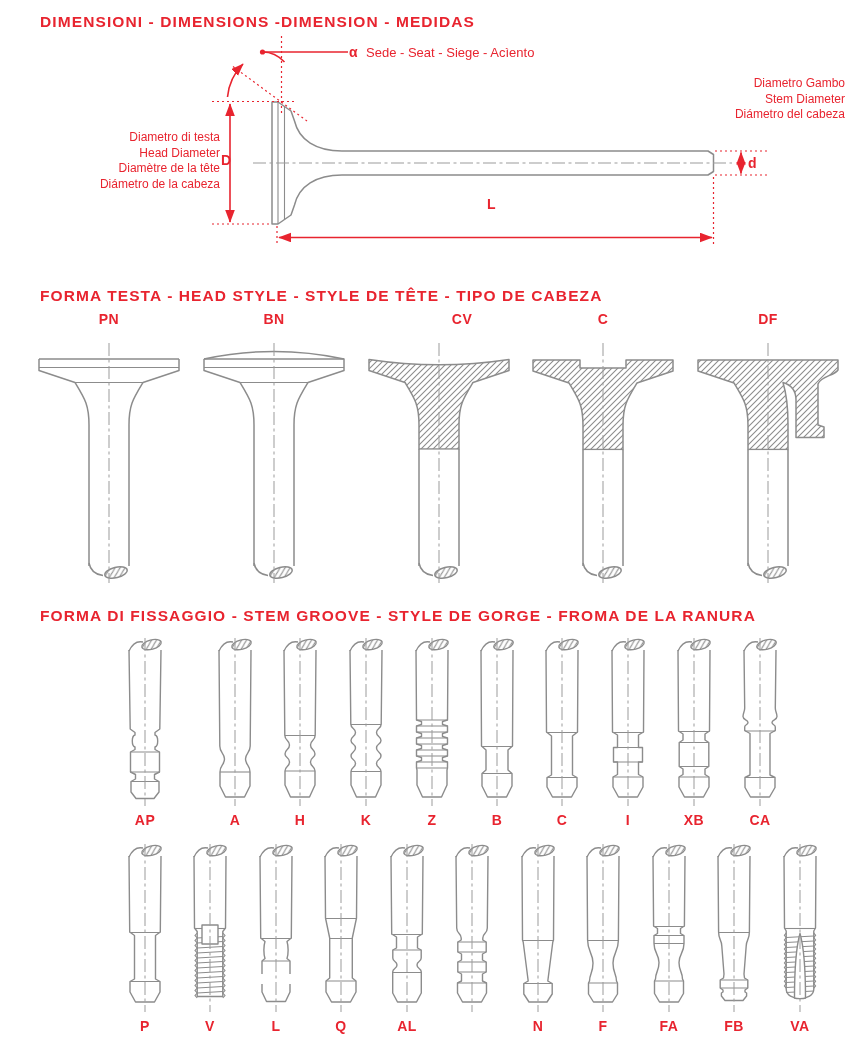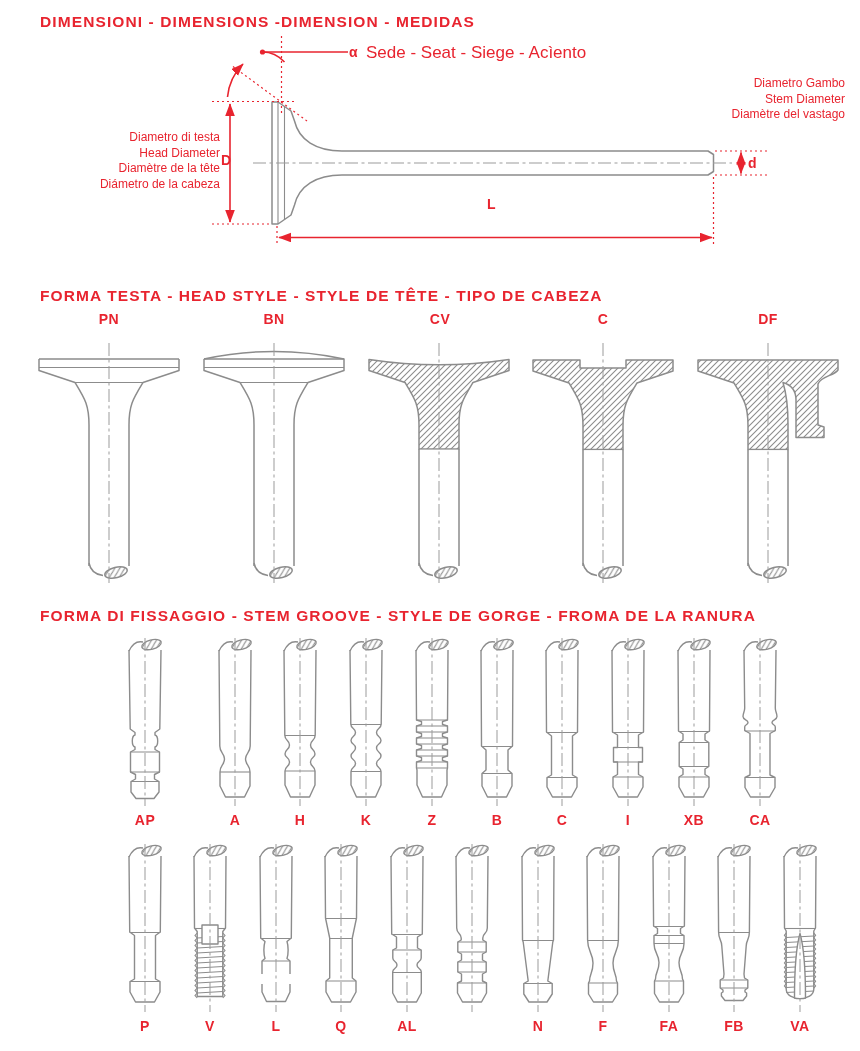--- a/index.html
+++ b/index.html
@@ -67,44 +67,44 @@
     <path class="red" d="M227.5,97 A54,54 0 0 1 243,64" marker-end="url(#arw)"></path>
 
     <path class="red" d="M230,104 L230,222" marker-start="url(#arw)" marker-end="url(#arw)"></path>
 
     <path class="red" d="M741,152.5 L741,173.5" marker-start="url(#arw)" marker-end="url(#arw)"></path>
 
     <path class="red" d="M279,237.5 L712,237.5" marker-start="url(#arw)" marker-end="url(#arw)"></path>
   </svg>
 
   <div class="abs sym" style="left:349px;top:44px">α</div>
-  <div class="abs dim-text" style="left:366px;top:45px;font-size:17px">Sede - Seat - Siege - Acìento</div>
+  <div class="abs dim-text" style="left:366px;top:45px;font-size:13px">Sede - Seat - Siege - Acìento</div>
 
   <div class="abs dim-text ta-r" style="left:50px;top:130px;width:170px">
     <span>Diametro di testa</span>
     <span>Head Diameter</span>
     <span>Diamètre de la tête</span>
     <span>Diámetro de la cabeza</span>
   </div>
   <div class="abs sym" style="left:221px;top:152px">D</div>
 
   <div class="abs dim-text ta-r" style="left:545px;top:76px;width:300px">
     <span>Diametro Gambo</span>
     <span>Stem Diameter</span>
-    <span>Diamètre del vastago</span>
+    <span>Diámetro del cabeza</span>
   </div>
   <div class="abs sym" style="left:748px;top:155px">d</div>
 
   <div class="abs sym" style="left:487px;top:196px">L</div>
 
   <div class="abs sec-title" style="left:40px;top:287px">FORMA TESTA - HEAD STYLE - STYLE DE TÊTE - TIPO DE CABEZA</div>
 
   <div class="abs code-label" style="left:79px;top:311px">PN</div>
   <div class="abs code-label" style="left:244px;top:311px">BN</div>
-  <div class="abs code-label" style="left:410px;top:311px">CV</div>
+  <div class="abs code-label" style="left:432px;top:311px">CV</div>
   <div class="abs code-label" style="left:573px;top:311px">C</div>
   <div class="abs code-label" style="left:738px;top:311px">DF</div>
 
   <svg style="left:29px;top:337px" width="160" height="250" viewBox="0 0 160 250">
     <path class="sil" d="M10,22 L150,22 L150,33.5 L114,45.5 C104,62 100,68 100,88 L100,231 L60,231 L60,88 C60,68 56,62 46,45.5 L10,33.5 Z"></path>
     <path class="ln15" d="M150,22 L150,33.5 L114,45.5 C104,62 100,68 100,88 L100,229"></path>
     <path class="ln15" d="M10,22 L150,22 M10,22 L10,33.5 L46,45.5 C56,62 60,68 60,88 L60,229"></path>
     <path class="ln" d="M10,30.5 L150,30.5 M46,45.5 L114,45.5"></path>
     <use href="#bbot" transform="translate(80,226)"></use>
     <line class="cl" x1="80" y1="6" x2="80" y2="246"></line>

